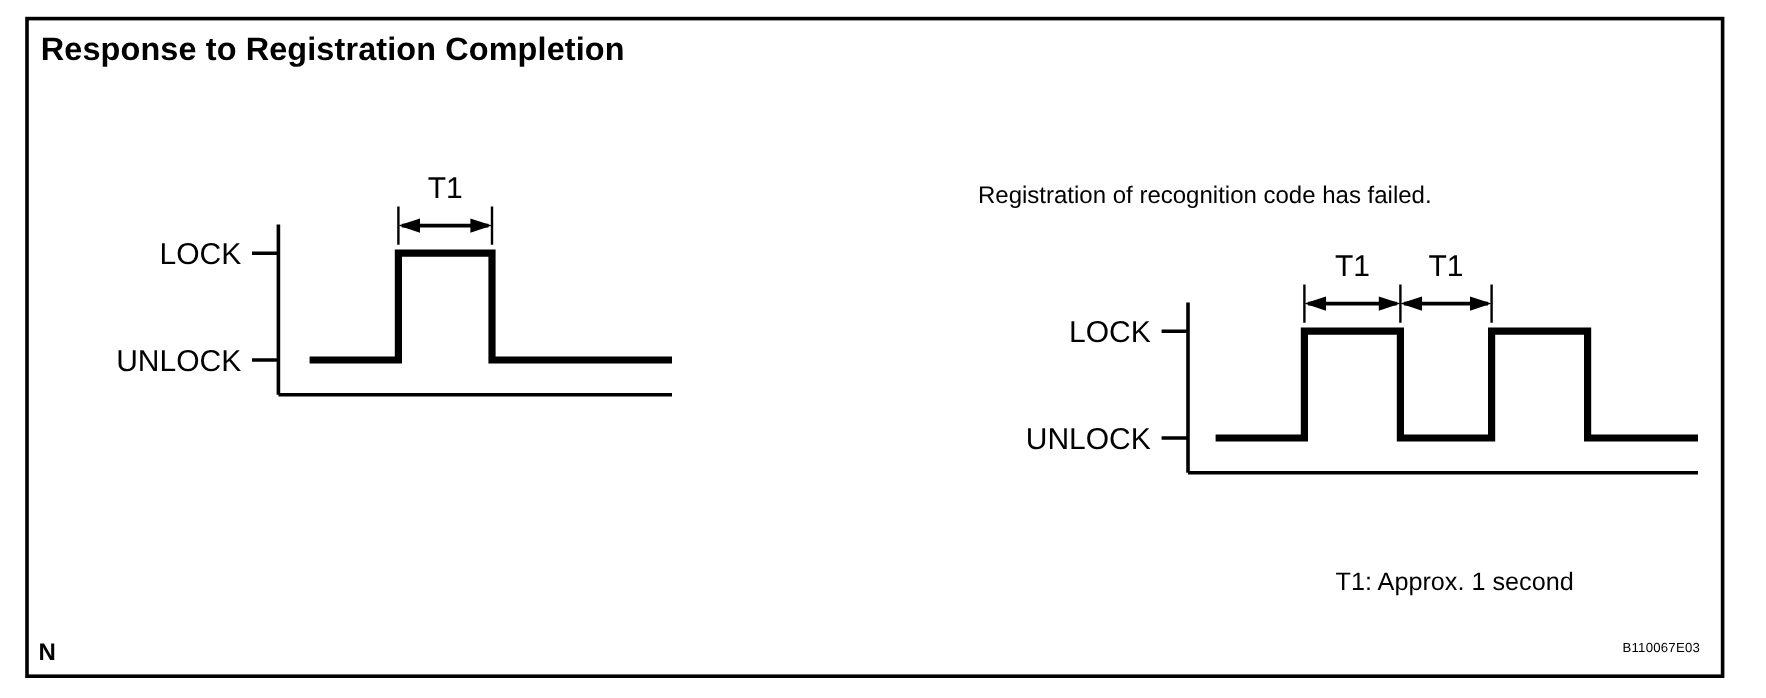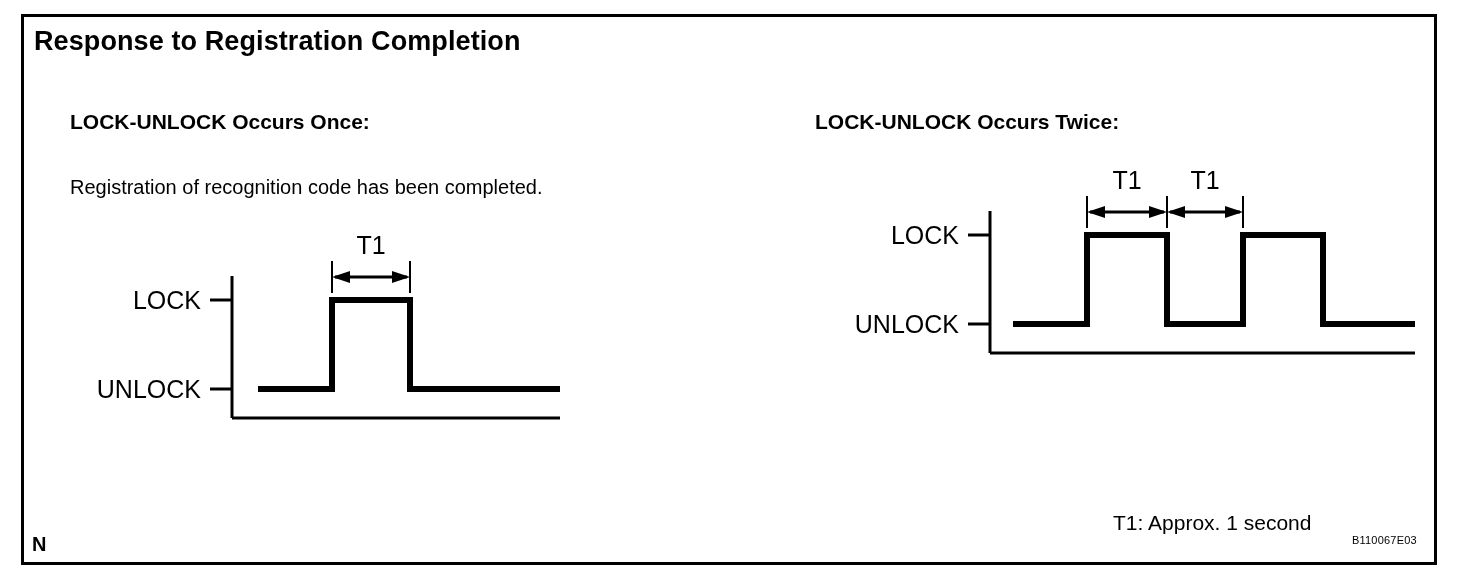--- a/index.html
+++ b/index.html
@@ -73,21 +73,20 @@
   .wf-axis-label { font-size: 25px; }
   .wf-dim-label  { font-size: 25px; }
 
   
   #t1-note {
     position: absolute;
     left: 1113px;
     top: 474px;
     font-size: 21px;
     white-space: nowrap;
-    margin-top: 37px;
   }
 
   
   #corner-mark-n {
     position: absolute;
     left: 32px;
     top: 533px;
     font-size: 20px;
     font-weight: bold;
   }
@@ -103,23 +102,21 @@
 </style>
 </head>
 <body>
 
 <div id="figure-frame"></div>
 
 <div id="figure-title">Response to Registration Completion</div>
 
 <div id="column-left" class="column">
 
-  <div class="column-heading">LOCK-UNLOCK Occurs Once:</div>
 
-  <div class="column-description">Registration of recognition code has been completed.</div>
 
   <svg class="waveform" id="waveform-once" width="520" height="215" viewBox="0 0 520 215">
 
     <line x1="162" y1="55" x2="162" y2="197" stroke="#000" stroke-width="3"></line>
 
     <line x1="162" y1="197" x2="490" y2="197" stroke="#000" stroke-width="3"></line>
 
     <line x1="140" y1="79" x2="162" y2="79" stroke="#000" stroke-width="3"></line>
     <text class="wf-axis-label" x="131" y="88" text-anchor="end">LOCK</text>
 
@@ -134,22 +131,22 @@
     <line x1="265" y1="56" x2="337" y2="56" stroke="#000" stroke-width="3"></line>
     <polygon points="262,56 280,50 280,62" fill="#000"></polygon>
     <polygon points="340,56 322,50 322,62" fill="#000"></polygon>
 
     <text class="wf-dim-label" x="301" y="33" text-anchor="middle">T1</text>
   </svg>
 </div>
 
 <div id="column-right" class="column">
 
-  <div class="column-heading">LOCK-UNLOCK Occurs Twice:</div>
 
+  <div class="column-description">Registration of recognition code has failed.</div>
 
   <svg class="waveform" id="waveform-twice" width="620" height="215" viewBox="0 0 620 215">
 
     <line x1="175" y1="55" x2="175" y2="197" stroke="#000" stroke-width="3"></line>
 
     <line x1="175" y1="197" x2="600" y2="197" stroke="#000" stroke-width="3"></line>
 
     <line x1="153" y1="79" x2="175" y2="79" stroke="#000" stroke-width="3"></line>
     <text class="wf-axis-label" x="144" y="88" text-anchor="end">LOCK</text>
 

